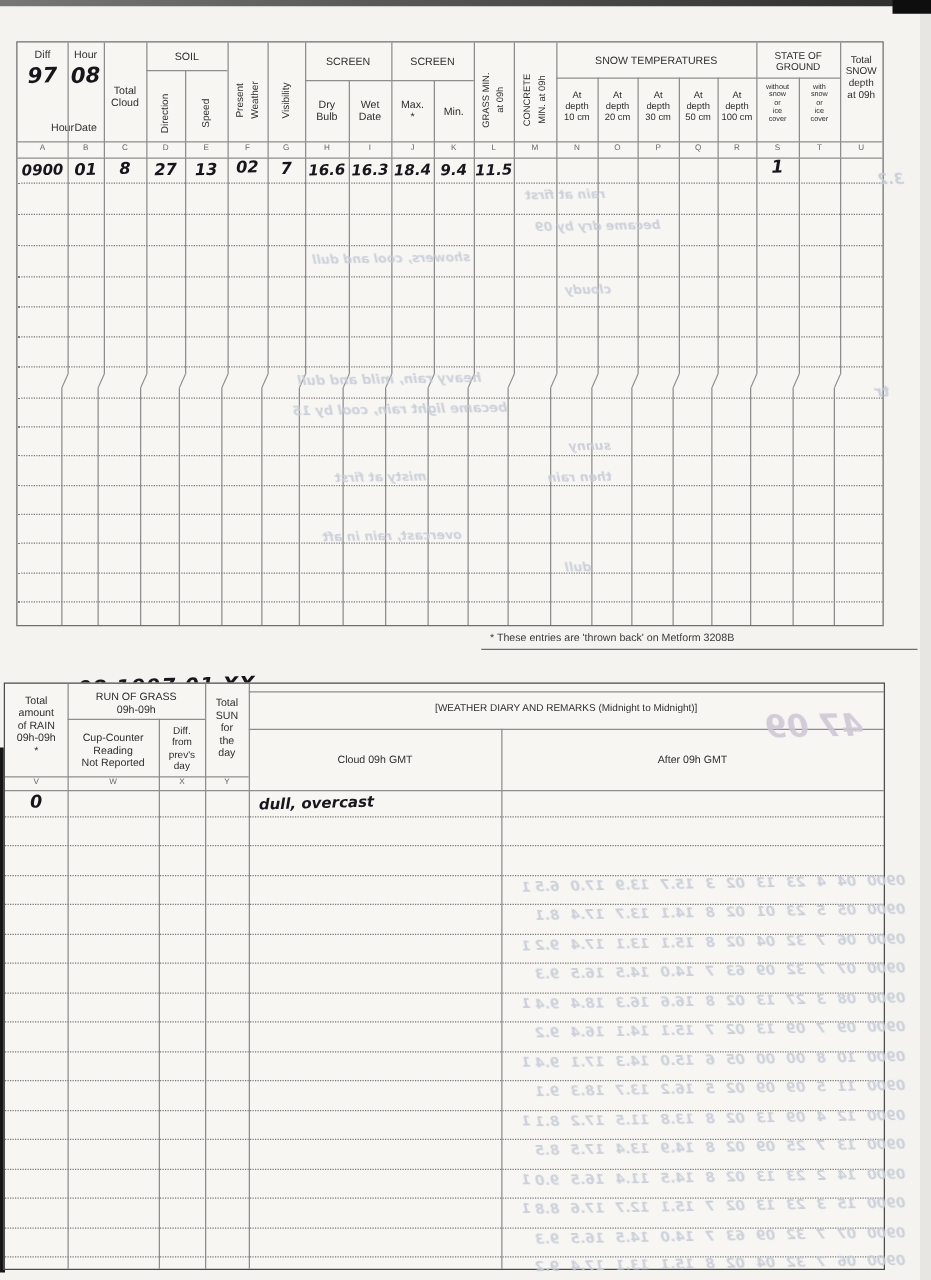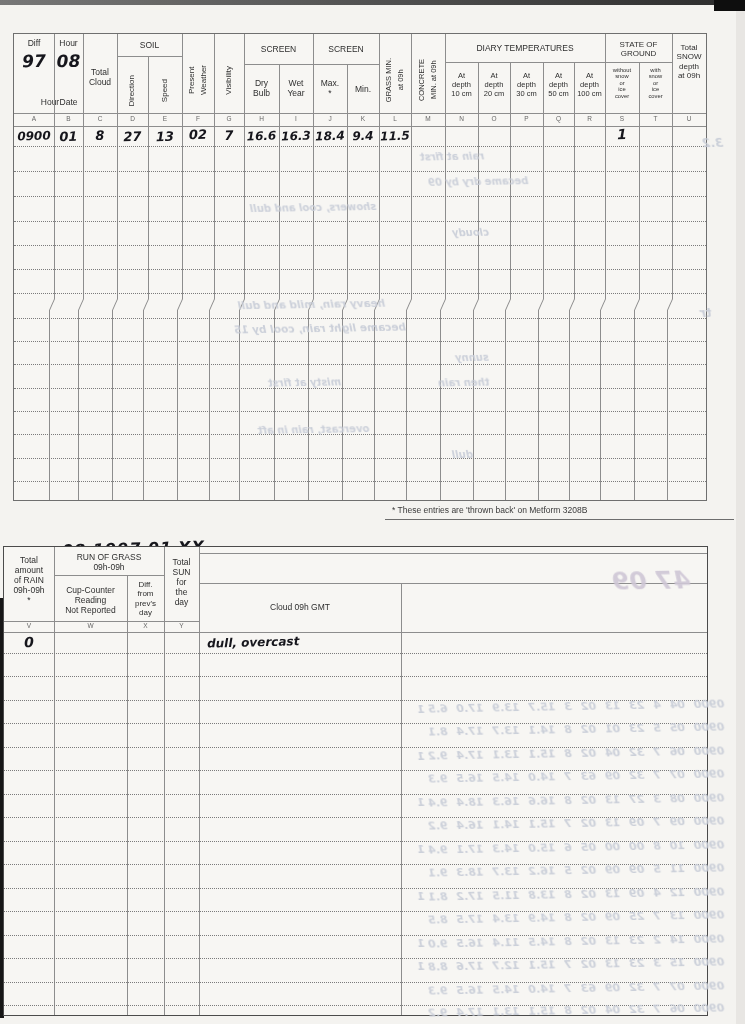--- a/index.html
+++ b/index.html
@@ -66,37 +66,37 @@
 Weather</span>
     </div>
   <div class="vcell" style="left:200px;top:0;width:30px;height:92px">
       <span class="vtext">Visibility</span>
     </div>
 
   <div class="hdr" style="left:230px;top:10px;width:69px">SCREEN</div>
   <div class="hdr" style="left:230px;top:44px;width:35px">Dry
 Bulb</div>
   <div class="hdr" style="left:265px;top:44px;width:34px">Wet
-Year</div>
+Date</div>
 
   <div class="hdr" style="left:299px;top:10px;width:66px">SCREEN</div>
   <div class="hdr" style="left:299px;top:44px;width:34px">Max.
 *</div>
   <div class="hdr" style="left:333px;top:50px;width:32px">Min.</div>
 
   <div class="vcell" style="left:365px;top:0;width:32px;height:92px">
       <span class="vtext" style="font-size:7.5px">GRASS MIN.
 at 09h</span>
     </div>
   <div class="vcell" style="left:397px;top:0;width:34px;height:92px">
       <span class="vtext" style="font-size:7.5px">CONCRETE
 MIN. at 09h</span>
     </div>
 
-  <div class="hdr" style="left:431px;top:9px;width:160px">DIARY TEMPERATURES</div>
+  <div class="hdr" style="left:431px;top:9px;width:160px">SNOW TEMPERATURES</div>
   <div class="hdr" style="left:431px;top:38px;width:33px;font-size:7.5px">At
 depth
 10 cm</div>
   <div class="hdr" style="left:464px;top:38px;width:32px;font-size:7.5px">At
 depth
 20 cm</div>
   <div class="hdr" style="left:496px;top:38px;width:33px;font-size:7.5px">At
 depth
 30 cm</div>
   <div class="hdr" style="left:529px;top:38px;width:31px;font-size:7.5px">At
@@ -281,21 +281,23 @@
 Not Reported</div>
   <div class="hdr" style="left:123px;top:33px;width:37px;font-size:8px">Diff.
 from
 prev's
 day</div>
   <div class="hdr" style="left:160px;top:10px;width:35px">Total
 SUN
 for
 the
 day</div>
+  <div class="hdr" style="left:195px;top:15px;width:508px;font-size:8px">[WEATHER DIARY AND REMARKS (Midnight to Midnight)]</div>
   <div class="hdr" style="left:195px;top:55px;width:202px">Cloud 09h GMT</div>
+  <div class="hdr" style="left:397px;top:55px;width:306px">After 09h GMT</div>
 
   <span class="lletters" style="left:0;width:50px">V</span>
   <span class="lletters" style="left:50px;width:73px">W</span>
   <span class="lletters" style="left:123px;width:37px">X</span>
   <span class="lletters" style="left:160px;width:35px">Y</span>
 
   <div class="hand" style="left:0;top:87px;width:50px;font-size:14px">0</div>
   <div class="hand" style="left:203px;top:87px;width:200px;font-size:12px;text-align:left">dull, overcast</div>
 <div class="ln" style="left: 50px; top: 0px; width: 1px; height: 468px;"></div>
     <div class="ln" style="left: 123px; top: 28px; width: 1px; height: 440px;"></div>

